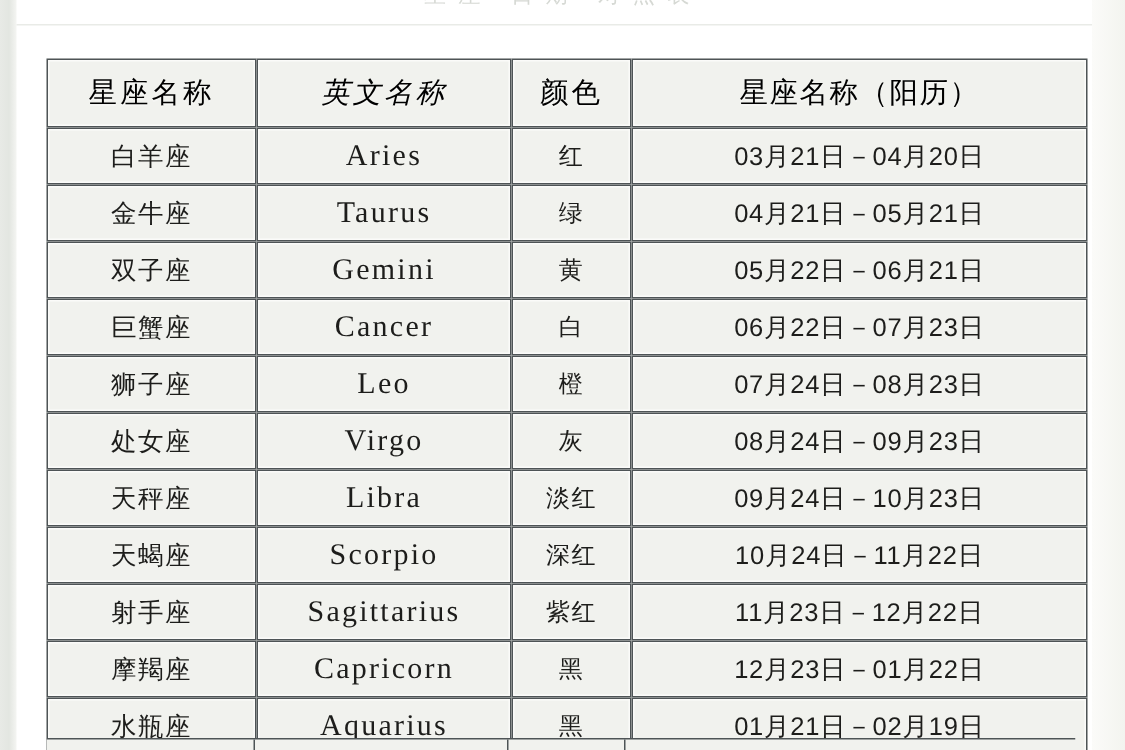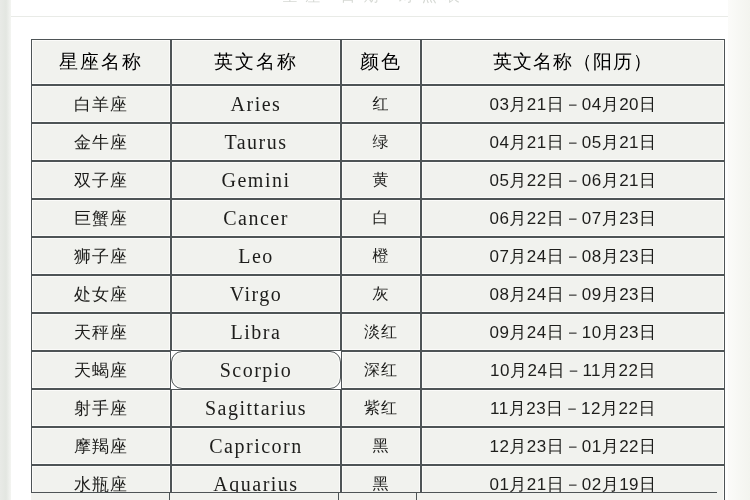--- a/index.html
+++ b/index.html
@@ -84,21 +84,21 @@
   thead th {
     height: 44px;
     background: linear-gradient(to bottom, #9fd0f0 0%, #8cc5ec 50%, #7fbde8 100%);
     color: #000000;
     font-size: 19px;
     letter-spacing: 2px;
     border: 1px solid #3d4446;
     box-shadow: inset 0 0 0 1px #cfe8f8;
     text-shadow: 0 1px 0 rgba(255,255,255,0.35);
   }
-  thead th.col-en { letter-spacing: 2px; }
+  thead th.col-en { letter-spacing: 2px; font-style: italic; }
   thead th.col-color { letter-spacing: 2px; }
   thead th.col-date { letter-spacing: 1px; }
 
   tbody td {
     height: 36px;
     color: #1d1d1b;
   }
   td.col-cn {
     font-size: 17px;
     letter-spacing: 1px;
@@ -154,21 +154,21 @@
     <div class="ghost">星座 日期 对照表</div>
   </div>
   <div id="top-rule"></div>
 
   <table id="zodiac-table">
     <thead>
       <tr>
         <th class="col-cn" style="width:138px">星座名称</th>
         <th class="col-en" style="width:168px">英文名称</th>
         <th class="col-color" style="width:78px">颜色</th>
-        <th class="col-date" style="width:302px">英文名称（阳历）</th>
+        <th class="col-date" style="width:302px">星座名称（阳历）</th>
       </tr>
     </thead>
     <tbody id="table-body">
         <tr>
           <td class="col-cn" style="width: 138px;">白羊座</td>
           <td class="col-en" style="width: 168px;">Aries</td>
           <td class="col-color" style="width: 78px;">红</td>
           <td class="col-date" style="width: 302px;">03月21日－04月20日</td>
         </tr>
         <tr>
@@ -202,21 +202,21 @@
           <td class="col-date" style="width: 302px;">08月24日－09月23日</td>
         </tr>
         <tr>
           <td class="col-cn" style="width: 138px;">天秤座</td>
           <td class="col-en" style="width: 168px;">Libra</td>
           <td class="col-color" style="width: 78px;">淡红</td>
           <td class="col-date" style="width: 302px;">09月24日－10月23日</td>
         </tr>
         <tr>
           <td class="col-cn" style="width: 138px; margin-left: 32px;">天蝎座</td>
-          <td class="col-en" style="width: 168px; border-radius: 11px;">Scorpio</td>
+          <td class="col-en" style="width: 168px;">Scorpio</td>
           <td class="col-color" style="width: 78px;">深红</td>
           <td class="col-date" style="width: 302px; margin-left: 35px;">10月24日－11月22日</td>
         </tr>
         <tr>
           <td class="col-cn" style="width: 138px;">射手座</td>
           <td class="col-en" style="width: 168px;">Sagittarius</td>
           <td class="col-color" style="width: 78px;">紫红</td>
           <td class="col-date" style="width: 302px;">11月23日－12月22日</td>
         </tr>
         <tr>

